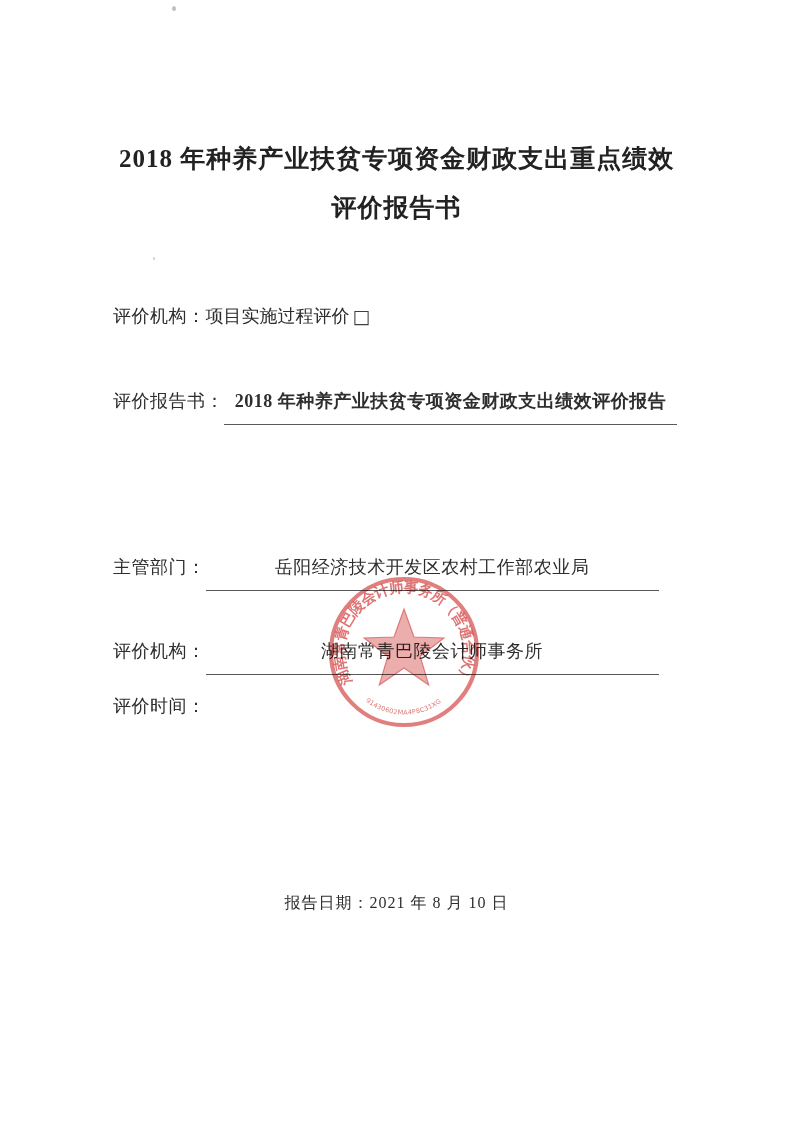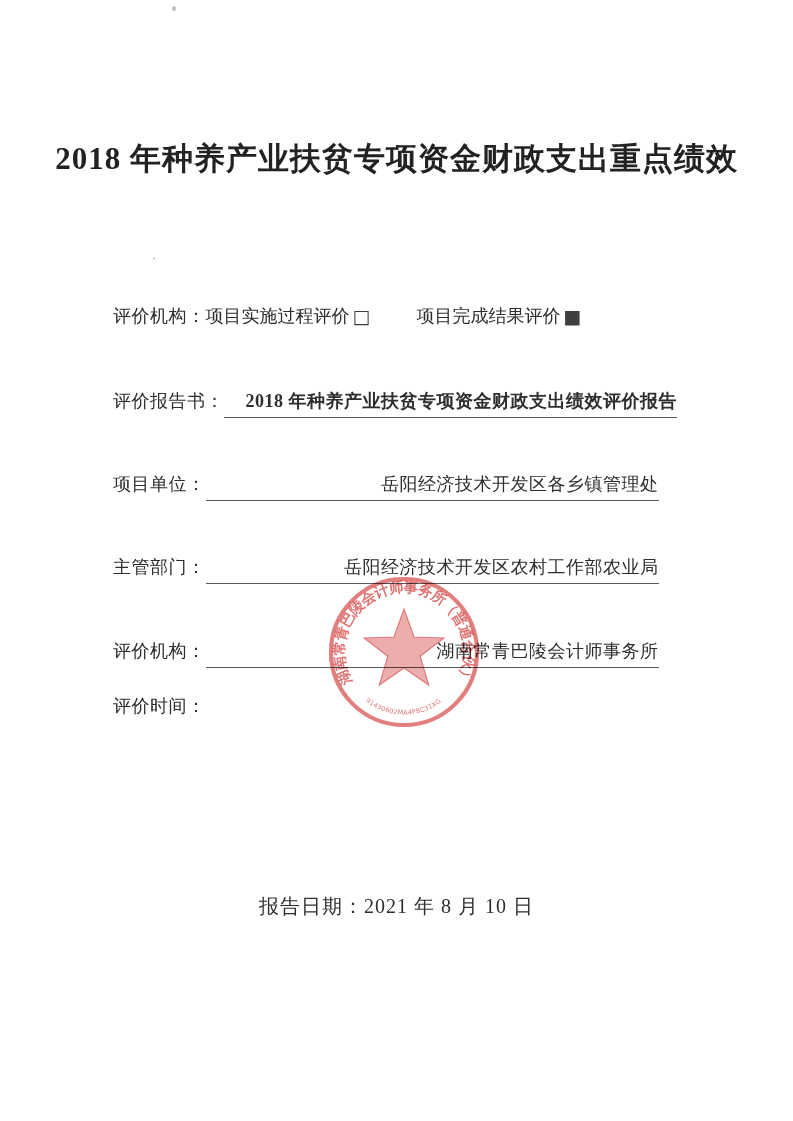--- a/index.html
+++ b/index.html
@@ -6,82 +6,76 @@
   .page{
     position:relative;
     width:793px;height:1121px;
     background:#ffffff;
     overflow:hidden;
     font-family:"Liberation Serif","DejaVu Serif",serif;
     color:#2e2e2e;
   }
   .title{
     position:absolute;top:134px;left:0;width:100%;
-    text-align:center;font-weight:bold;font-size:31px;line-height:49px;
+    text-align:center;font-weight:bold;font-size:25px;line-height:49px;
     letter-spacing:1px;color:#222;
   }
   .row{
     position:absolute;left:113px;font-size:18px;white-space:nowrap;
     display:flex;align-items:baseline;color:#2e2e2e;
   }
   .row .label{display:inline-block;min-width:92px;letter-spacing:.5px;}
   .field{
     display:inline-block;width:453px;
     border-bottom:1.6px solid #585858;
-    text-align:right;padding-bottom:4px;letter-spacing:.5px;
+    text-align:center;padding-bottom:11px;letter-spacing:.5px;
   }
   .field.bold{font-weight:bold;}
   .opt{margin-right:46px;}
   .cb{
     font-family:"DejaVu Sans",sans-serif;font-size:19px;
     position:relative;top:1px;margin-left:3px;color:#3f3f3f;
   }
   .report-date{
     position:absolute;top:893px;left:0;width:100%;
-    text-align:center;font-size:20px;letter-spacing:1px;color:#2e2e2e;
+    text-align:center;font-size:16px;letter-spacing:1px;color:#2e2e2e;
   }
   .seal{
     position:absolute;left:322px;top:570px;width:164px;height:164px;
     mix-blend-mode:multiply;pointer-events:none;
   }
   .speck{position:absolute;background:#bfbfbf;border-radius:50%;}
   .s1{left:172px;top:6px;width:4px;height:5px;}
   .s2{left:153px;top:257px;width:2px;height:3px;background:#cccccc;}
 </style>
 </head>
 <body>
 
 <div class="page">
 
   <div class="speck s1"></div>
   <div class="speck s2"></div>
 
   <div class="title">
     <div>2018 年种养产业扶贫专项资金财政支出重点绩效</div>
+    <div>评价报告书</div>
   </div>
 
   <div class="row" style="top:304px">
     <span class="label">评价机构：</span>
     <span class="opt">
       <span>项目实施过程评价</span><span class="cb">□</span>
-    </span>
-    <span class="opt">
-      <span>项目完成结果评价</span><span class="cb">■</span>
     </span>
   </div>
 
   <div class="row" style="top:389px">
     <span class="label">评价报告书：</span>
     <span class="field bold">2018 年种养产业扶贫专项资金财政支出绩效评价报告</span>
   </div>
 
-  <div class="row" style="top:472px">
-    <span class="label">项目单位：</span>
-    <span class="field">岳阳经济技术开发区各乡镇管理处</span>
-  </div>
 
   <div class="row" style="top:555px">
     <span class="label">主管部门：</span>
     <span class="field">岳阳经济技术开发区农村工作部农业局</span>
   </div>
 
   <div class="row" style="top:639px">
     <span class="label">评价机构：</span>
     <span class="field">湖南常青巴陵会计师事务所</span>
   </div>

